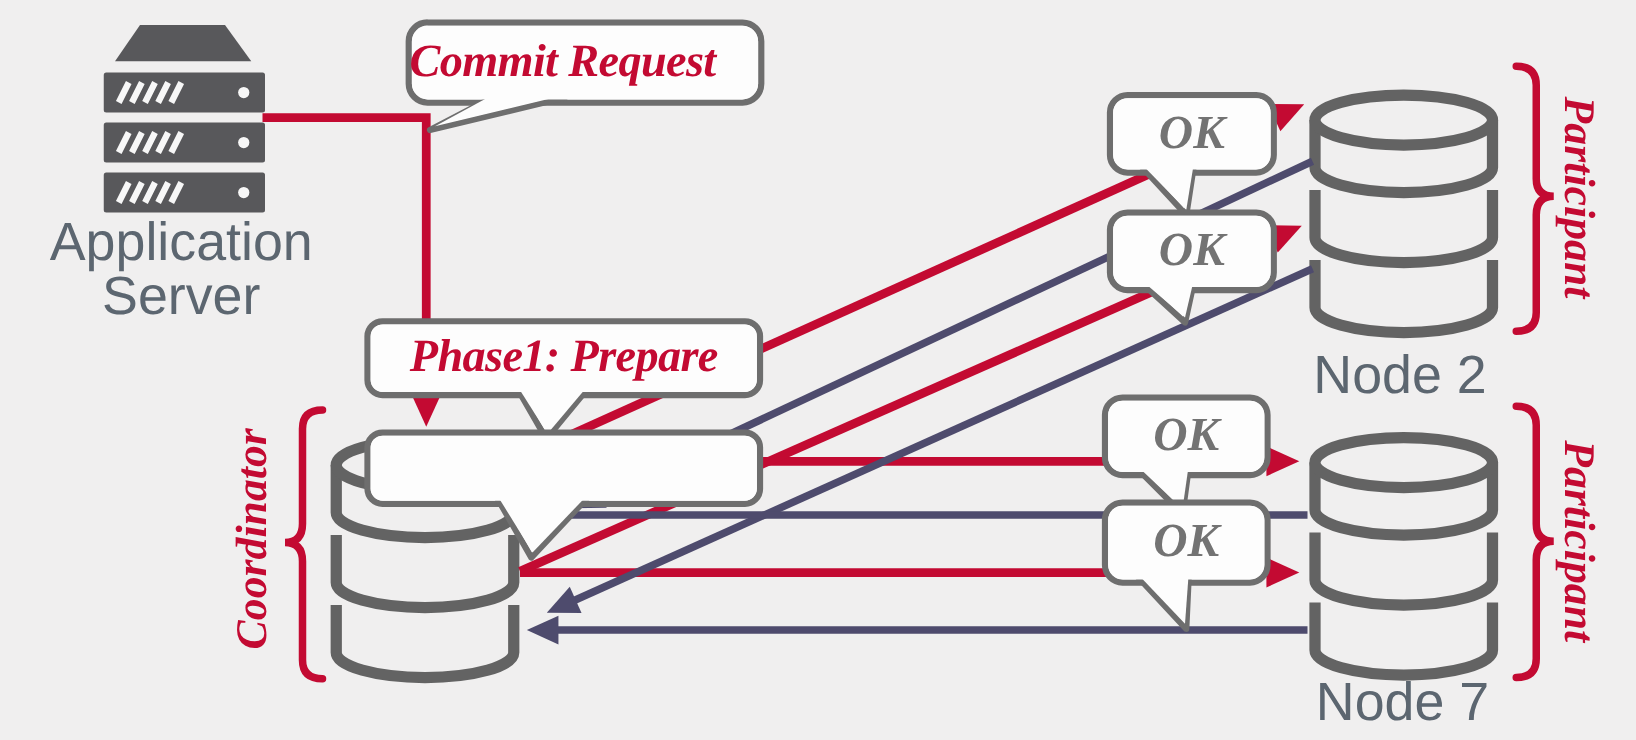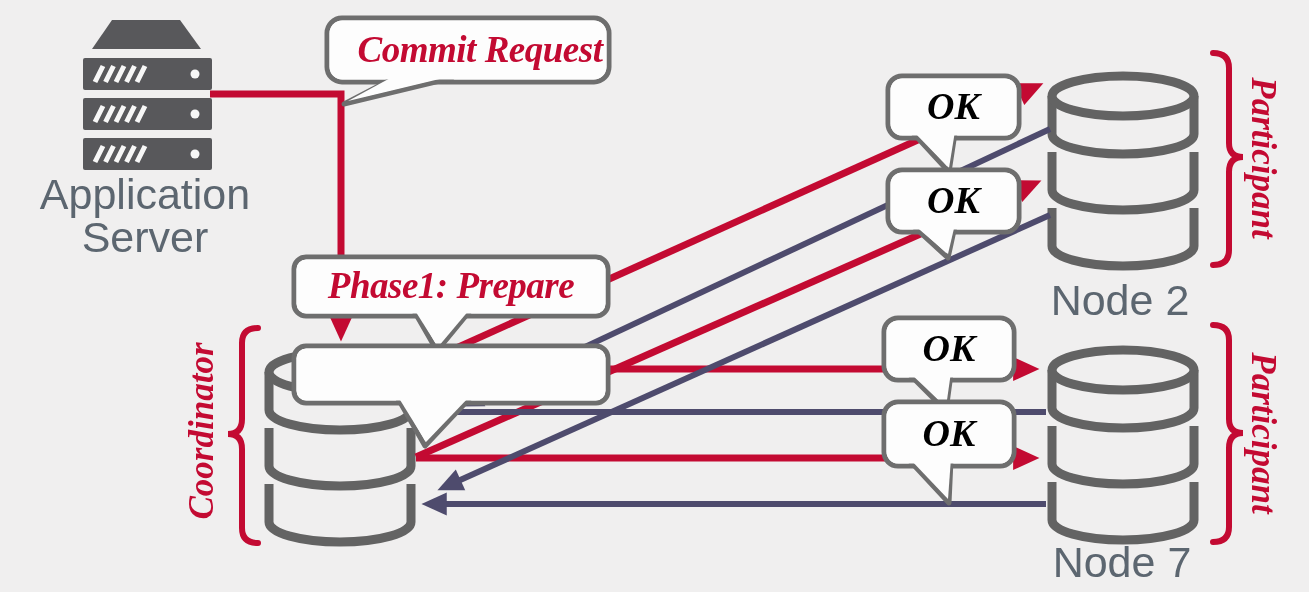--- a/index.html
+++ b/index.html
@@ -11,21 +11,21 @@
   .red-line{stroke:#c30a32;stroke-width:7;fill:none;stroke-linejoin:miter;}
   .navy-line{stroke:#4e4b6d;stroke-width:6;fill:none;}
   .bubble-stroke{fill:#fdfdfd;stroke:#6e6e6e;stroke-width:5;stroke-linejoin:round;}
   .bubble-fill{fill:#fdfdfd;stroke:none;}
   .brace{stroke:#c30a32;stroke-width:6;fill:none;stroke-linecap:round;}
   .cyl{stroke:#636363;stroke-width:9;fill:#f0efef;}
   .srv{fill:#58585b;}
   .srv-mark{stroke:#f7f7f7;stroke-width:5;}
   .txt{position:absolute;display:flex;align-items:center;justify-content:center;text-align:center;}
   .bubble-txt{font:italic 700 37px "Liberation Serif","DejaVu Serif",serif;color:#c30a32;letter-spacing:-0.5px;}
-  .ok-txt{font:italic 700 38px "Liberation Serif","DejaVu Serif",serif;color:#000000;}
+  .ok-txt{font:italic 700 38px "Liberation Serif","DejaVu Serif",serif;color:#737373;}
   .gray-lbl{font:400 43px "Liberation Sans","DejaVu Sans",sans-serif;color:#5c6670;line-height:43px;}
   .role-lbl{font:italic 700 35px "Liberation Serif","DejaVu Serif",serif;color:#c30a32;transform-origin:50% 50%;white-space:nowrap;}
   .rot-ccw{transform:rotate(-90deg);}
   .rot-cw{transform:rotate(90deg);}
 </style>
 </head>
 <body>
 
 <div class="stage">
 
@@ -134,21 +134,21 @@
       <path class="brace" d="M 1213,53 Q 1229,53 1229,68 L 1229,143 Q 1229,157 1243,157 Q 1229,157 1229,172 L 1229,250 Q 1229,265 1213,265"></path>
       <path class="brace" d="M 1213,325 Q 1229,325 1229,340 L 1229,419 Q 1229,433 1243,433 Q 1229,433 1229,448 L 1229,527 Q 1229,542 1213,542"></path>
     </g>
   </svg>
 
   <div class="txt gray-lbl" style="left:25px;top:173px;width:240px;height:86px;flex-direction:column;">
     <div>Application</div>
     <div>Server</div>
   </div>
 
-  <div class="txt bubble-txt" style="left:339px;top:18px;width:282px;height:62px;font-style:italic;">Commit Request</div>
+  <div class="txt bubble-txt" style="left:309px;top:18px;width:282px;height:62px;font-style:italic;">Commit Request</div>
   <div class="txt bubble-txt" style="left:294px;top:256px;width:314px;height:58px;">Phase1: Prepare</div>
 
   <div class="txt ok-txt" style="left:888px;top:75px;width:131px;height:61px;">OK</div>
   <div class="txt ok-txt" style="left:888px;top:169px;width:131px;height:61px;">OK</div>
   <div class="txt ok-txt" style="left:884px;top:317px;width:130px;height:61px;">OK</div>
   <div class="txt ok-txt" style="left:884px;top:401px;width:130px;height:63px;">OK</div>
 
   <div class="txt gray-lbl" style="left:1020px;top:256px;width:200px;height:46px;margin-top:21px;">Node 2</div>
   <div class="txt gray-lbl" style="left:1022px;top:539px;width:200px;height:46px;">Node 7</div>
 

